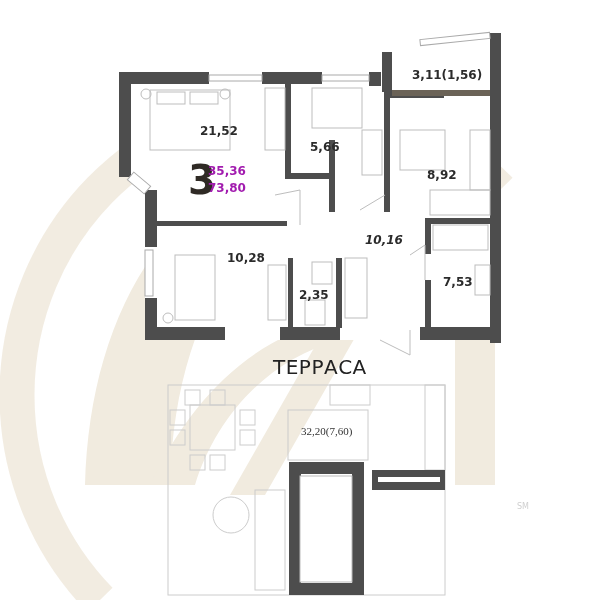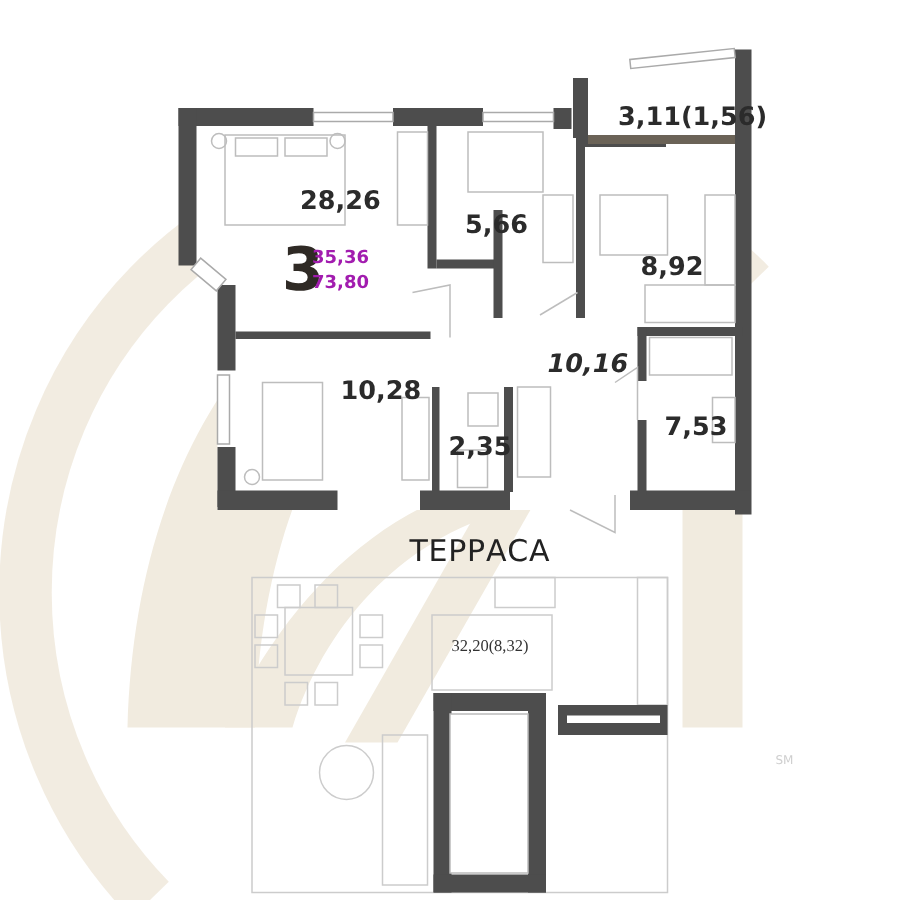--- a/index.html
+++ b/index.html
@@ -1,18 +1,18 @@
 <!DOCTYPE html>
 <html><head>
 <meta charset="utf-8">
 <style>
   html,body{margin:0;padding:0;background:#ffffff;}
   body{width:600px;height:600px;position:relative;overflow:hidden;font-family:"DejaVu Sans","Liberation Sans",sans-serif;}
   svg{position:absolute;left:0;top:0;}
-  .lbl{position:absolute;font-size:17px;color:#2b2b2b;font-weight:bold;white-space:nowrap;}
+  .lbl{position:absolute;font-size:12px;color:#2b2b2b;font-weight:bold;white-space:nowrap;}
   .lbl-serif{position:absolute;font-family:"Liberation Serif","DejaVu Serif",serif;font-size:11px;color:#333;white-space:nowrap;}
   .big3{position:absolute;left:188px;top:160px;font-size:40px;font-weight:bold;color:#2f2a25;line-height:40px;}
   .tot{position:absolute;font-size:12px;font-weight:bold;color:#a21caf;line-height:16px;}
   .terr{position:absolute;left:273px;top:355px;font-size:20px;color:#222;letter-spacing:0.5px;}
   .sm{position:absolute;left:517px;top:502px;font-size:8px;color:#cfcfcf;}
 </style>
 </head>
 <body>
 
 <svg width="600" height="600" viewBox="0 0 600 600">
@@ -125,27 +125,27 @@
     <rect x="289" y="462" width="75" height="12"></rect>
     <rect x="289" y="462" width="12" height="133"></rect>
     <rect x="352" y="462" width="12" height="133"></rect>
     <rect x="289" y="583" width="75" height="12"></rect>
     <rect x="372" y="470" width="73" height="20"></rect>
   </g>
   <rect x="300" y="476" width="52" height="106" fill="#ffffff" stroke="#bbbbbb"></rect>
   <rect x="378" y="477" width="62" height="5" fill="#ffffff"></rect>
 </svg>
 
-<div class="lbl" style="left:200px;top:124px;">28,26</div>
+<div class="lbl" style="left:200px;top:124px;">21,52</div>
 <div class="lbl" style="left:310px;top:140px;">5,66</div>
 <div class="lbl" style="left:412px;top:68px;">3,11(1,56)</div>
 <div class="lbl" style="left:427px;top:168px;">8,92</div>
 <div class="lbl" style="left:365px;top:233px;font-style:italic;">10,16</div>
 <div class="lbl" style="left:227px;top:251px;">10,28</div>
 <div class="lbl" style="left:299px;top:288px;text-align:right;">2,35</div>
 <div class="lbl" style="left:443px;top:275px;">7,53</div>
-<div class="lbl-serif" style="left:301px;top:425px;">32,20(8,32)</div>
+<div class="lbl-serif" style="left:301px;top:425px;">32,20(7,60)</div>
 
 <div class="big3">3</div>
 <div class="tot" style="left:208px;top:163px;">35,36</div>
 <div class="tot" style="left:208px;top:180px;">73,80</div>
 <div class="terr">ТЕРРАСА</div>
 <div class="sm">SM</div>
 
 </body></html>

